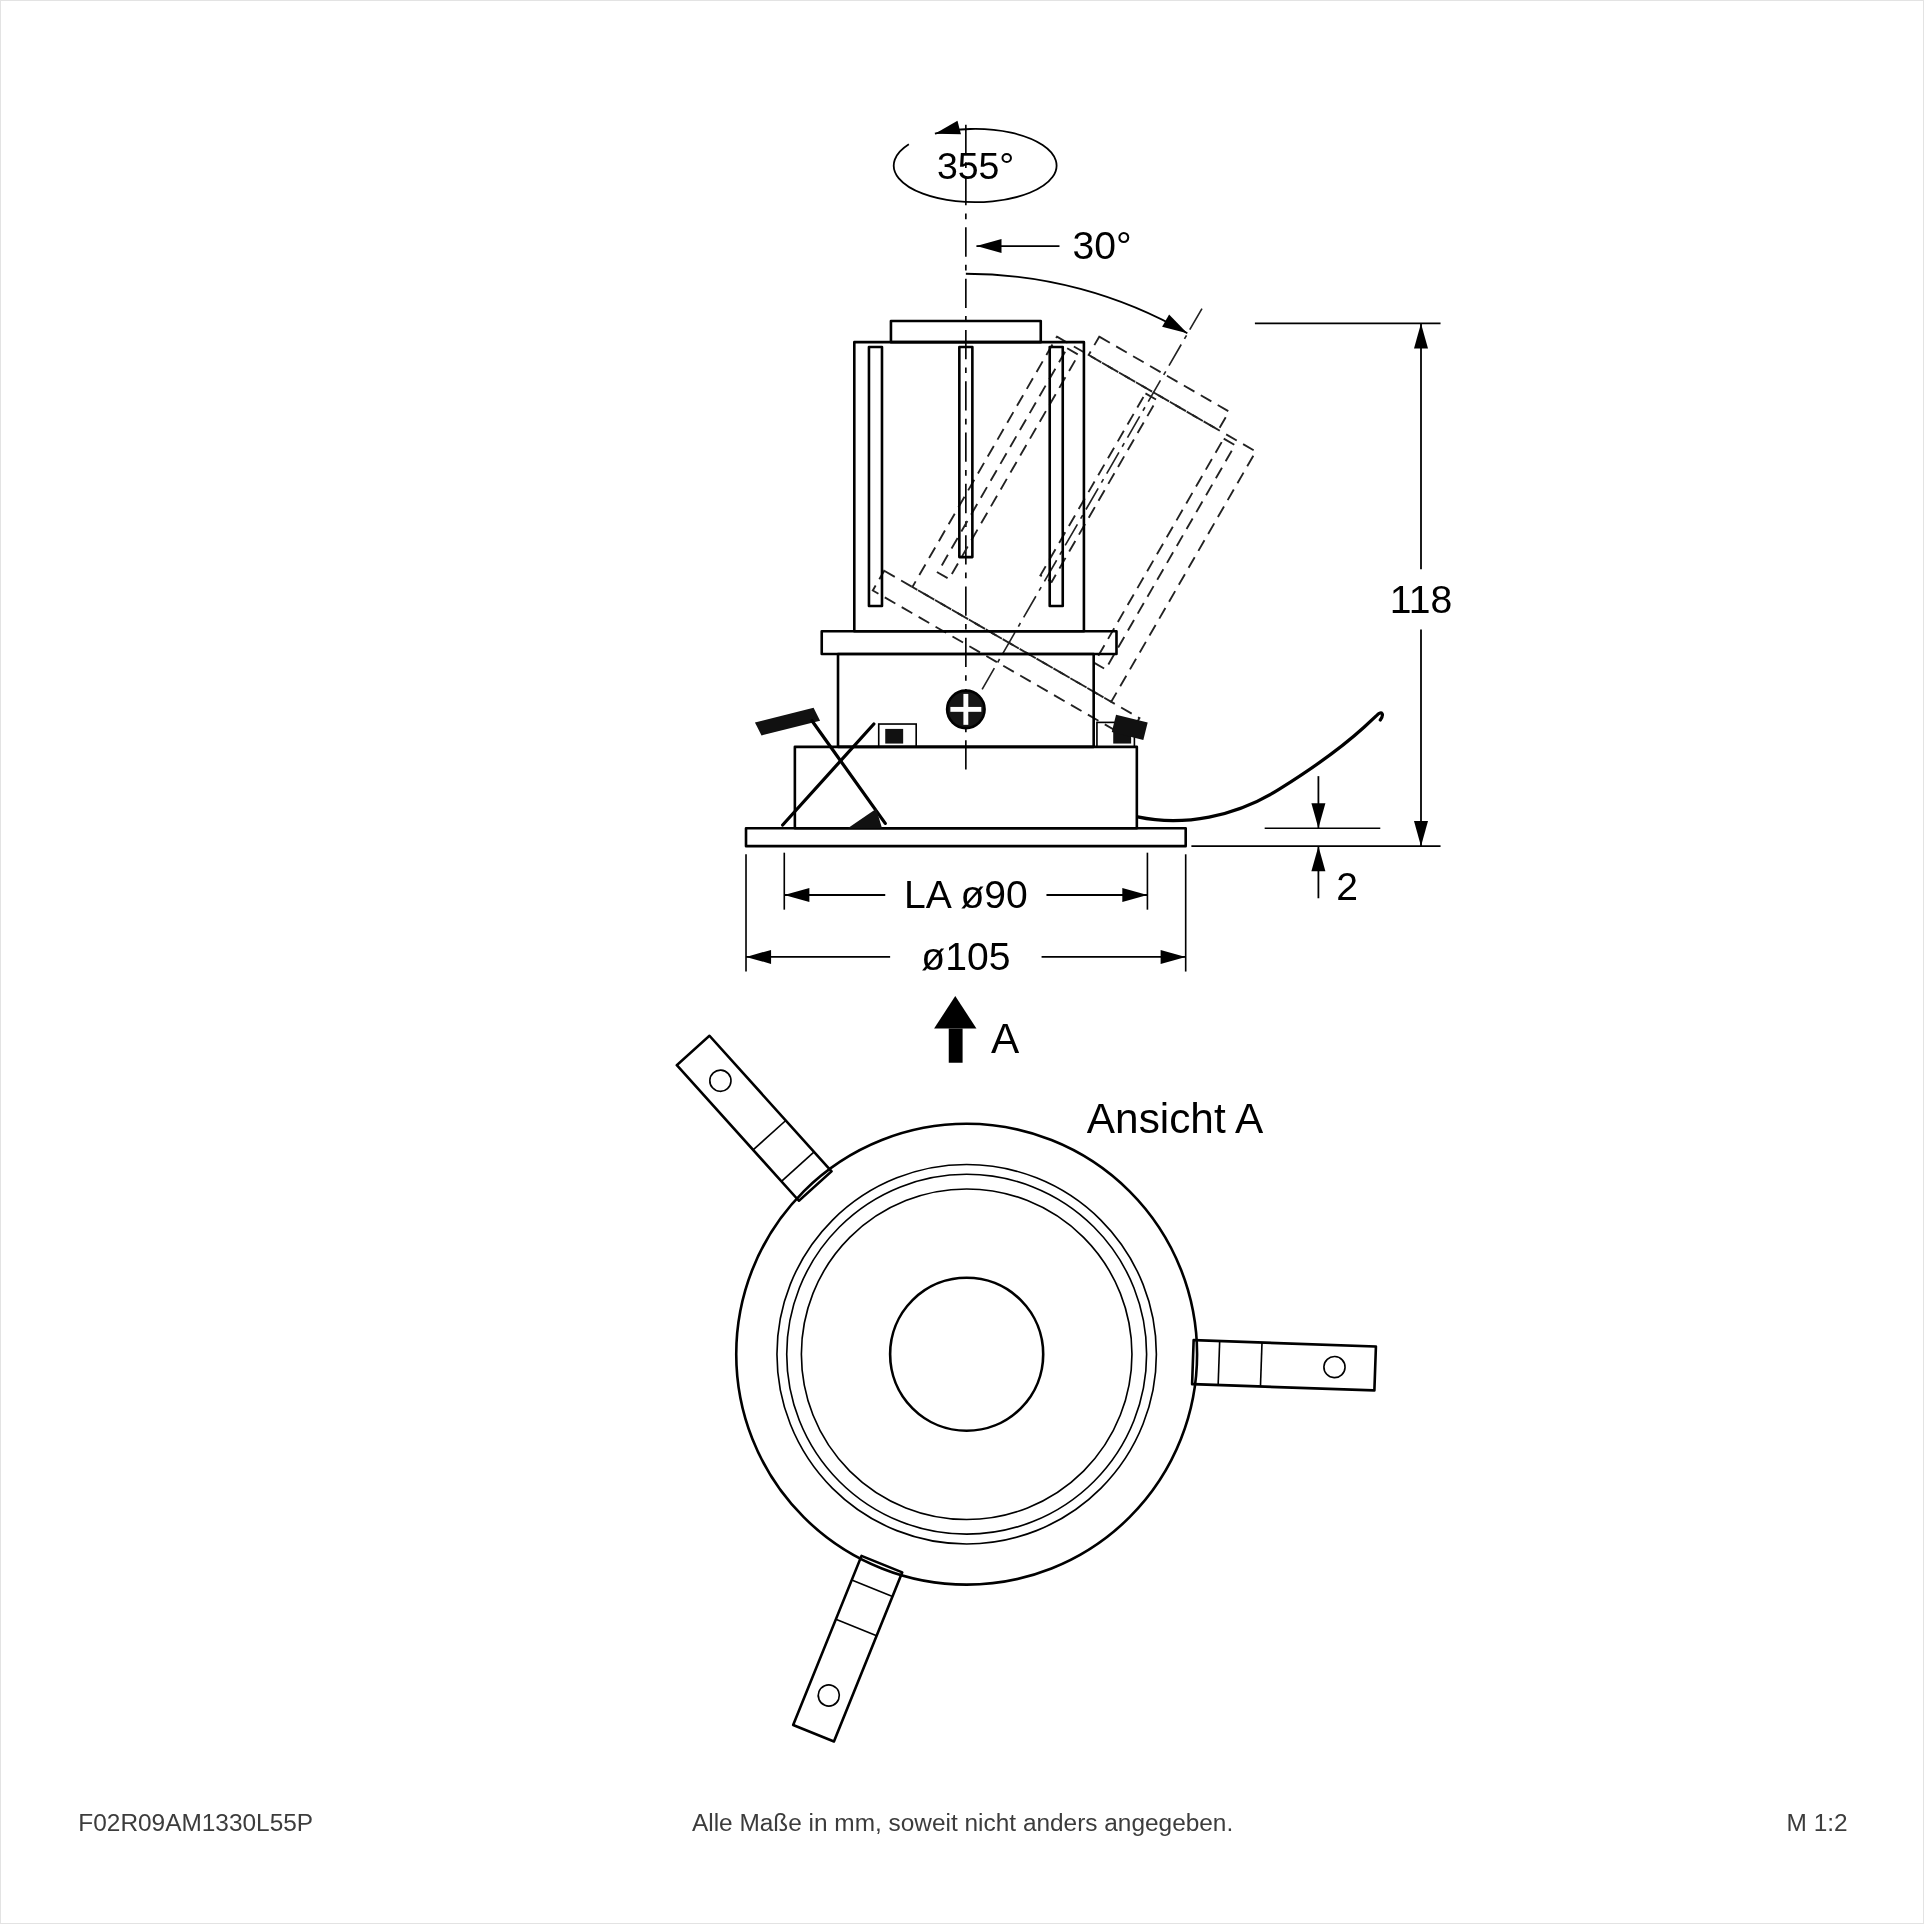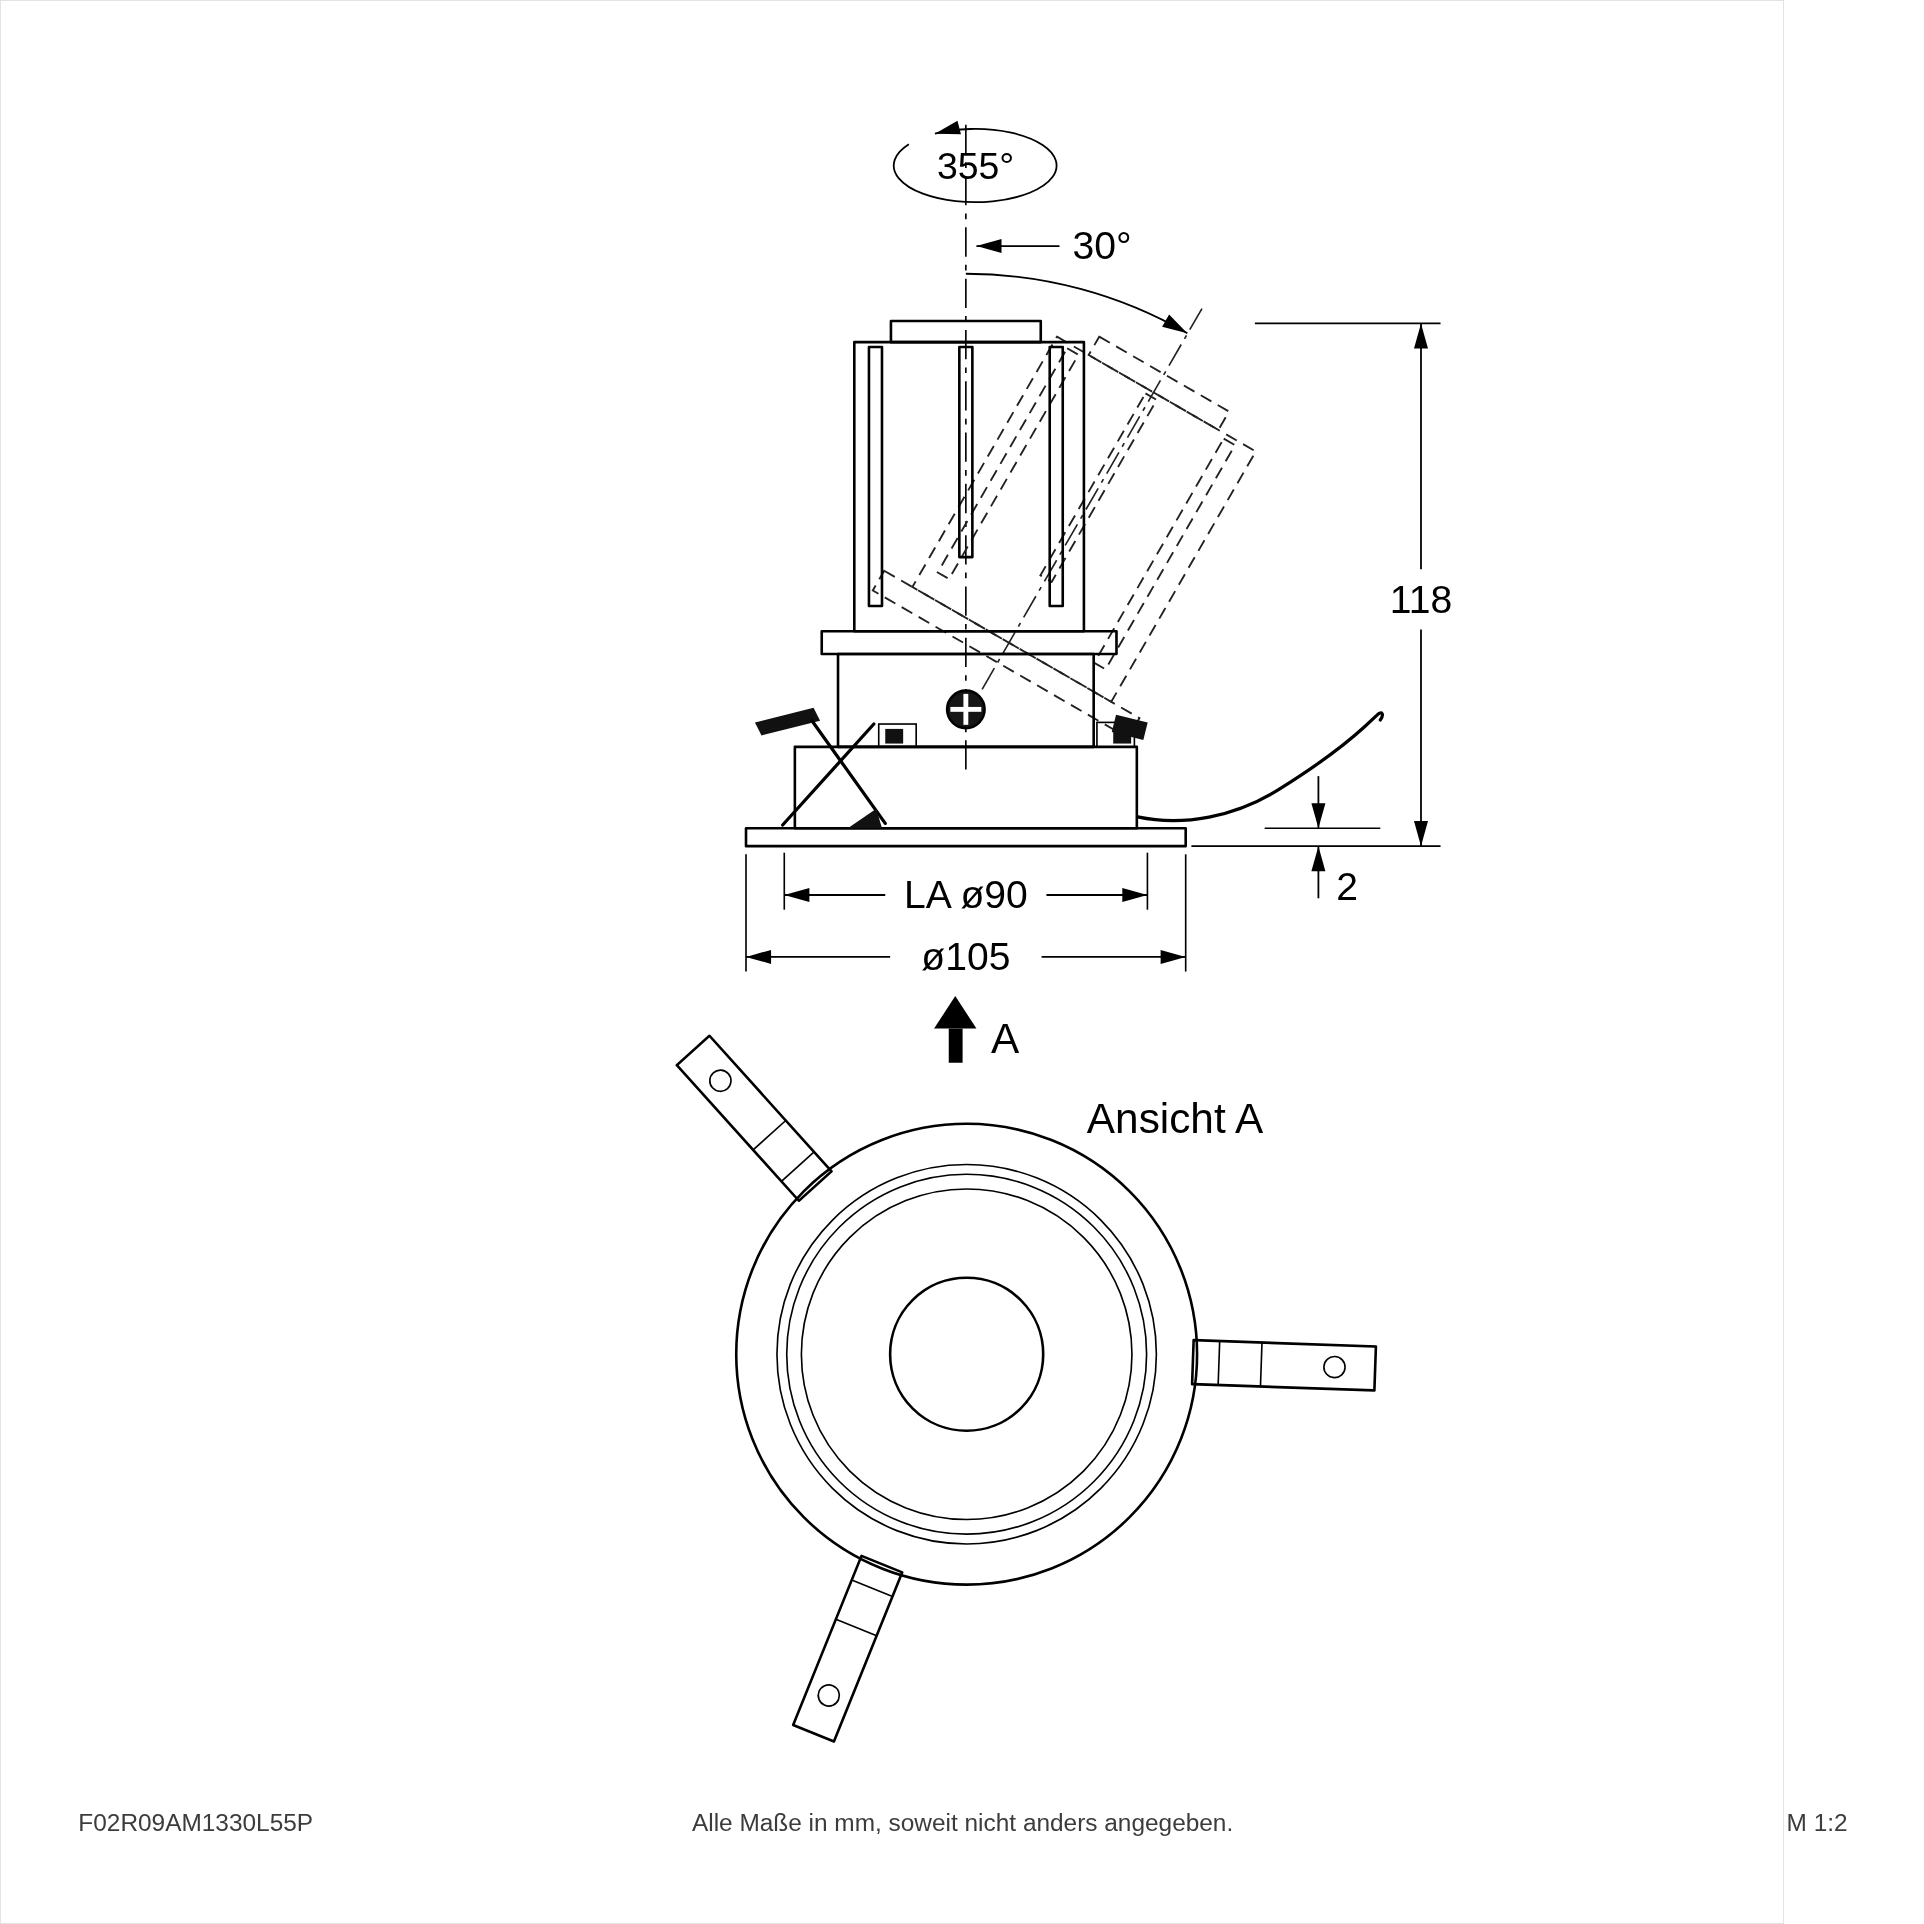--- a/index.html
+++ b/index.html
@@ -1,18 +1,18 @@
 <!DOCTYPE html>
 <html style="font-size:13px"><head>
 <meta charset="utf-8">
 <style>
   html,body{margin:0;padding:0;background:#ffffff;}
   .canvas{
     position:relative;
-    width:1784px;height:1924px;
+    width:1924px;height:1924px;
     background:#ffffff;
     box-sizing:border-box;
     border:0.8px solid #e3e3e3;
     font-family:"Liberation Sans",sans-serif;
   }
   svg{display:block;}
   .ln{stroke:#000;stroke-width:3.2;fill:none;stroke-linejoin:round;}
   .thin{stroke:#000;stroke-width:2;fill:none;}
   .dim{stroke:#000;stroke-width:2.2;fill:none;}
   .ghost{stroke:#222;stroke-width:2.3;fill:none;stroke-dasharray:15 9;}

